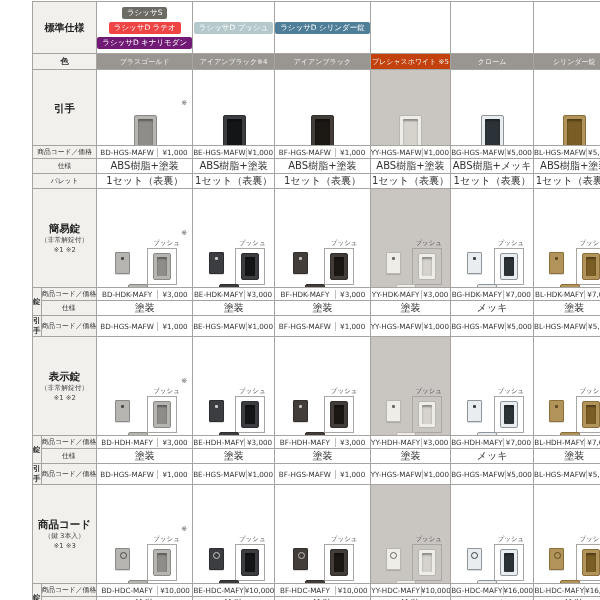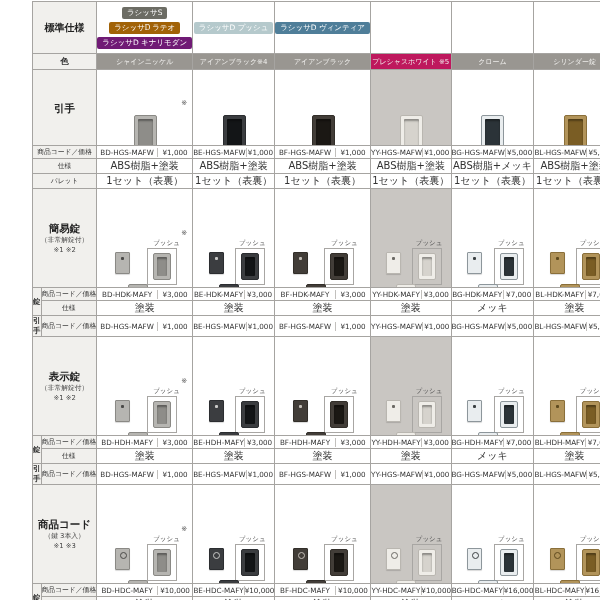--- a/index.html
+++ b/index.html
@@ -47,50 +47,50 @@
       <col style="width:77px">
         <col style="width:77px">
         <col style="width:77px">
     </colgroup>
     <tbody id="tbody">
         <tr style="height: 52px;">
           <td class="label speccell" colspan="2"><span>標準仕様</span></td>
           <td class="whitebg">
             <div class="badges">
               <span class="badge" style="background: rgb(108, 108, 100);">ラシッサS</span>
-              <span class="badge" style="background: #a16207; font-family: Liberation Serif, serif;">ラシッサD ラテオ</span>
+              <span class="badge" style="background: #ef4444;">ラシッサD ラテオ</span>
               <span class="badge" style="background: #701a75;">ラシッサD キナリモダン</span>
             </div>
           </td>
           <td class="whitebg">
             <div class="badges">
               <span class="badge" style="background: rgb(181, 201, 204);">ラシッサD プッシュ</span>
             </div>
           </td>
           <td class="whitebg">
             <div class="badges">
-              <span class="badge" style="background: rgb(79, 126, 153);">ラシッサD ヴィンティア</span>
+              <span class="badge" style="background: rgb(79, 126, 153);">ラシッサD シリンダー錠</span>
             </div>
           </td>
           <td class="whitebg">
             <div class="badges"></div>
           </td>
           <td class="whitebg">
             <div class="badges"></div>
           </td>
           <td class="whitebg">
             <div class="badges"></div>
           </td>
         </tr>
         <tr style="height: 16px;">
           <td class="label colorlabel" colspan="2"><span class="colorlabel">色</span></td>
-          <td style="background: rgb(153, 150, 145);"><span class="colorname">シャインニッケル</span></td>
+          <td style="background: rgb(153, 150, 145);"><span class="colorname">ブラスゴールド</span></td>
           <td style="background: rgb(153, 150, 145);"><span class="colorname">アイアンブラック※4</span></td>
           <td style="background: rgb(153, 150, 145);"><span class="colorname">アイアンブラック</span></td>
-          <td style="background: #be185d;"><span class="colorname">プレシャスホワイト ※5</span></td>
+          <td style="background: #c2410c;"><span class="colorname">プレシャスホワイト ※5</span></td>
           <td style="background: rgb(153, 150, 145);"><span class="colorname">クローム</span></td>
           <td style="background: rgb(153, 150, 145);"><span class="colorname">シリンダー錠</span></td>
         </tr>
         <tr style="height: 76px;">
           <td class="label seclabel" colspan="2">
             <span class="nm">引手</span>
           </td>
           <td style="background: rgb(255, 255, 255);">
             <div class="imgwrap">
               <div class="handle" style="width: 21px; height: 59px; left: calc(50% - 11px); top: 7px; background: rgb(182, 181, 177); border-color: rgb(138, 137, 133);">

